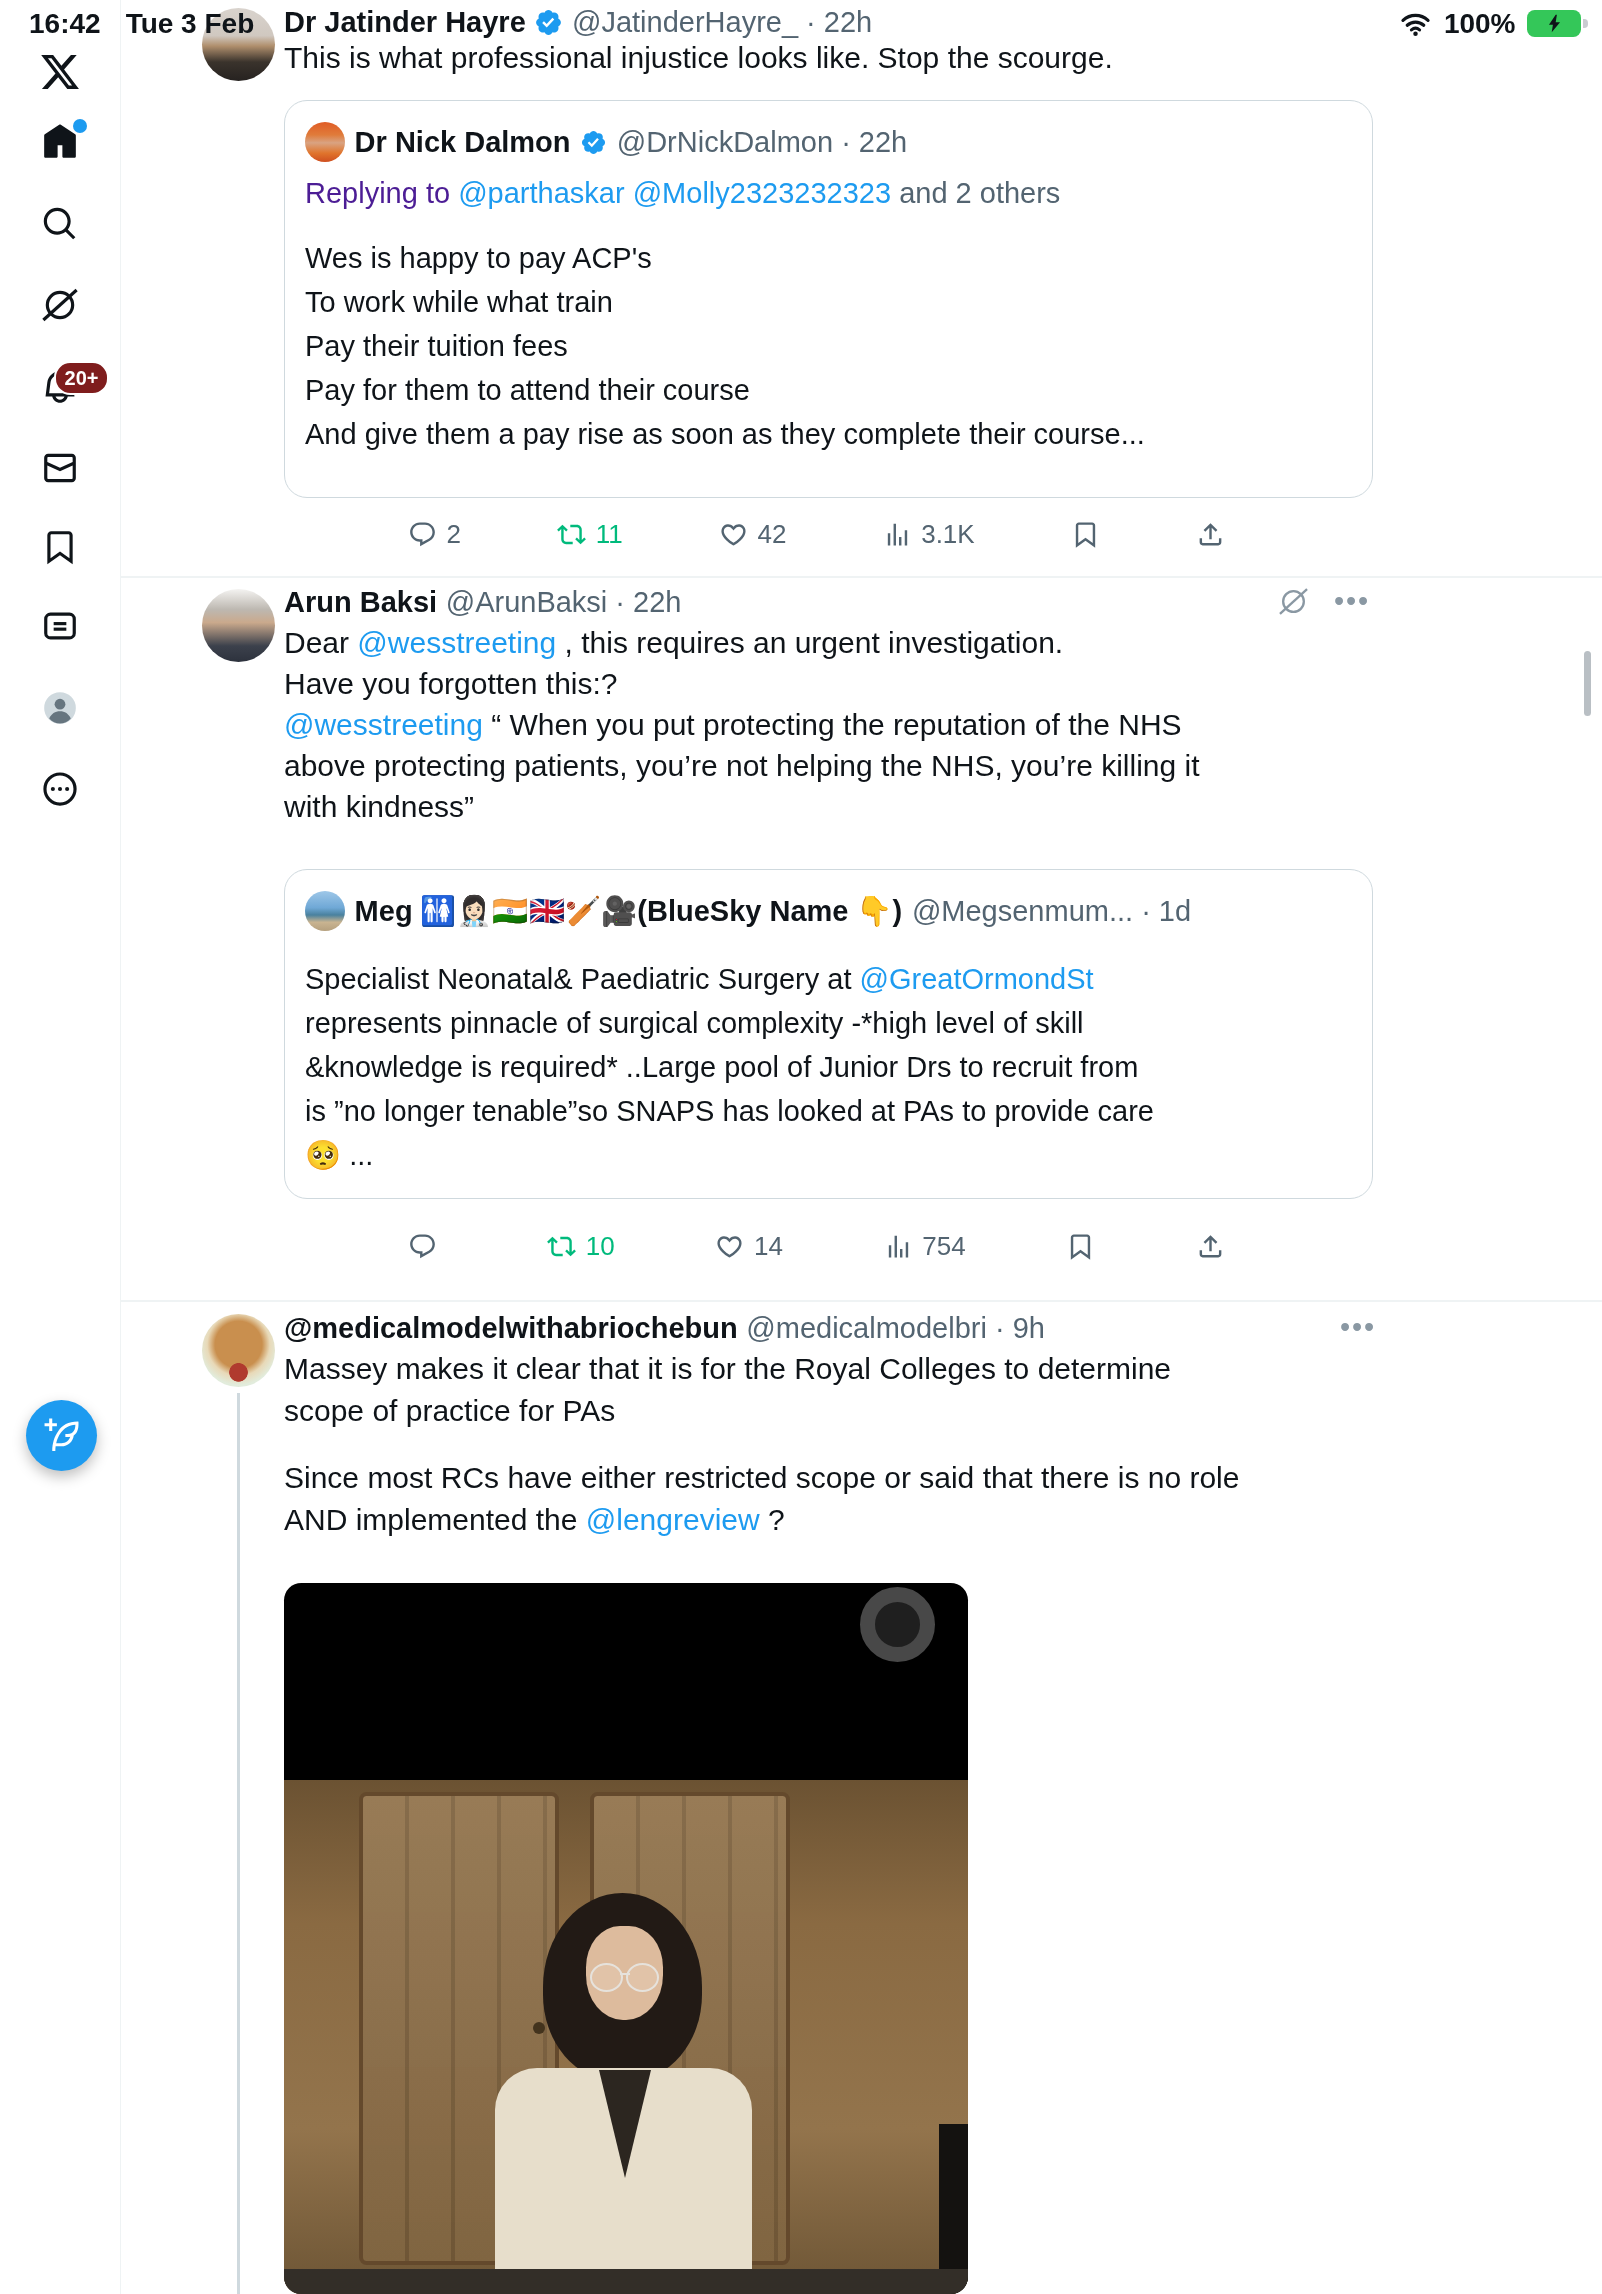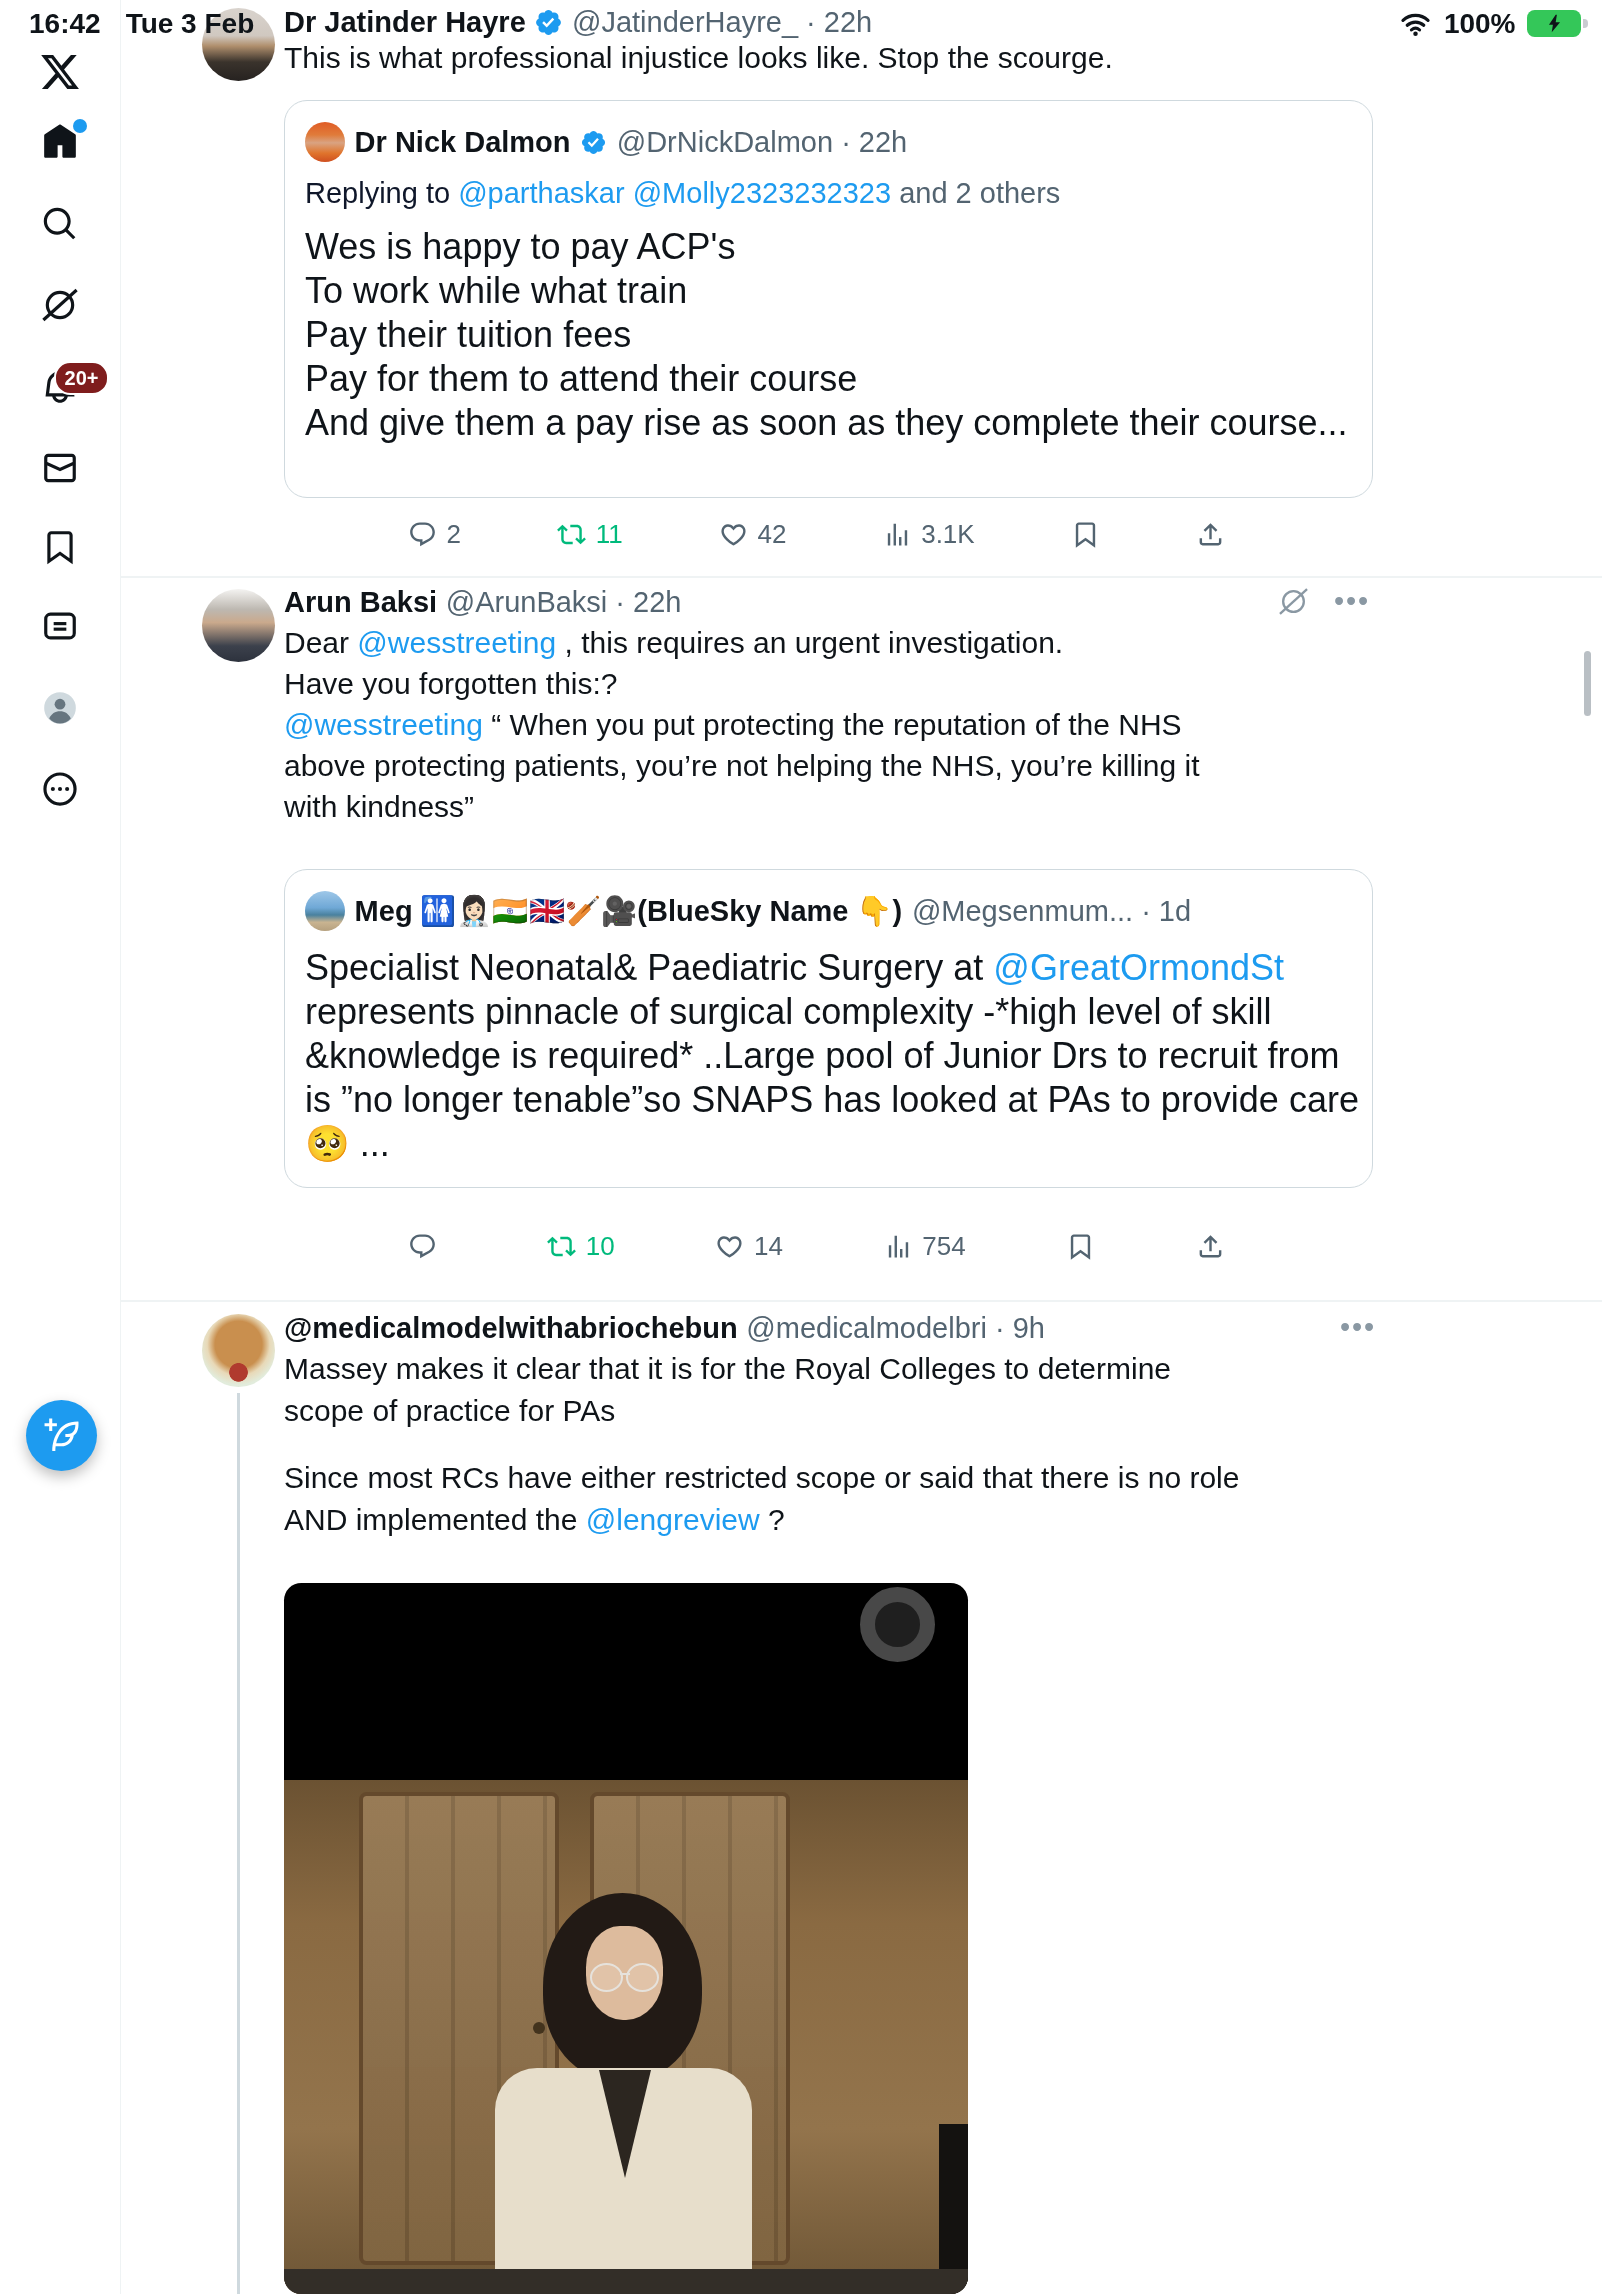--- a/index.html
+++ b/index.html
@@ -53,21 +53,21 @@
 
   .tbody{position:absolute;left:164px;font-size:30px;line-height:41px;color:#0f1419}
   .tline{white-space:pre}
   .tline.blank{height:25px}
   .link{color:#1d9bf0;cursor:pointer}
 
   .card{position:absolute;left:164px;width:1089px;border:1.4px solid #cfd9de;border-radius:23px;
         padding:21px 20px;box-sizing:border-box;background:#fff;cursor:pointer}
   .qhead{display:flex;align-items:center;gap:9.6px;font-size:29px;white-space:nowrap;overflow:hidden}
   .replying{margin-top:15.4px;font-size:29px;color:#536471}
-  .qbody{margin-top:15px;font-size:36px;line-height:44px}
+  .qbody{margin-top:26px;font-size:29px;line-height:44px}
 
   .stats{position:absolute;left:288px;width:817px;display:flex;justify-content:space-between;
          align-items:center;color:#536471;font-size:26px}
   .stat{display:flex;align-items:center;gap:9.6px;cursor:pointer}
   .stat svg{width:29px;height:29px;fill:#536471}
   .stat.green{color:#00ba7c}
   .stat.green svg{fill:#00ba7c}
 
   
   .threadline{position:absolute;left:117px;top:93px;bottom:0;width:2.9px;background:#cfd9de}
@@ -211,21 +211,21 @@
     <div class="card" style="top:100px;min-height:398px">
       <div class="qhead">
         <span class="qav av-nick"></span>
         <span class="dn">Dr Nick Dalmon</span>
         <svg class="vbadge" style="width:27px;height:27px" viewBox="0 0 24 24" fill="#1d9bf0" fill-rule="evenodd">
             <path d="M22.25 12c0-1.43-.88-2.67-2.19-3.34.46-1.39.2-2.9-.81-3.91s-2.52-1.27-3.91-.81c-.66-1.31-1.91-2.19-3.34-2.19s-2.67.88-3.33 2.19c-1.4-.46-2.91-.2-3.92.81s-1.26 2.52-.8 3.91c-1.31.67-2.2 1.91-2.2 3.34s.89 2.67 2.2 3.34c-.46 1.39-.21 2.9.8 3.91s2.52 1.26 3.91.81c.67 1.31 1.91 2.19 3.34 2.19s2.68-.88 3.34-2.19c1.39.45 2.9.2 3.91-.81s1.27-2.52.81-3.91c1.31-.67 2.19-1.91 2.19-3.34zm-11.71 4.2L6.8 12.46l1.41-1.42 2.26 2.26 4.8-5.23 1.47 1.36-6.2 6.77z"></path>
           </svg>
         <span class="handle">@DrNickDalmon · 22h</span>
       </div>
       <div class="replying">
-          <div class="tline"><span style="color: #0f172a;">Replying to </span><span class="link">@parthaskar</span><span style="color: rgb(83, 100, 113);"> </span><span class="link">@Molly2323232323</span><span style="color: rgb(83, 100, 113);"> and 2 others</span></div>
+          <div class="tline"><span style="color: #4c1d95;">Replying to </span><span class="link">@parthaskar</span><span style="color: rgb(83, 100, 113);"> </span><span class="link">@Molly2323232323</span><span style="color: rgb(83, 100, 113);"> and 2 others</span></div>
         </div>
       <div class="qbody">
           <div class="tline"><span>Wes is happy to pay ACP's</span></div>
           <div class="tline"><span>To work while what train</span></div>
           <div class="tline"><span>Pay their tuition fees</span></div>
           <div class="tline"><span>Pay for them to attend their course</span></div>
           <div class="tline"><span>And give them a pay rise as soon as they complete their course...</span></div>
         </div>
     </div>
 

